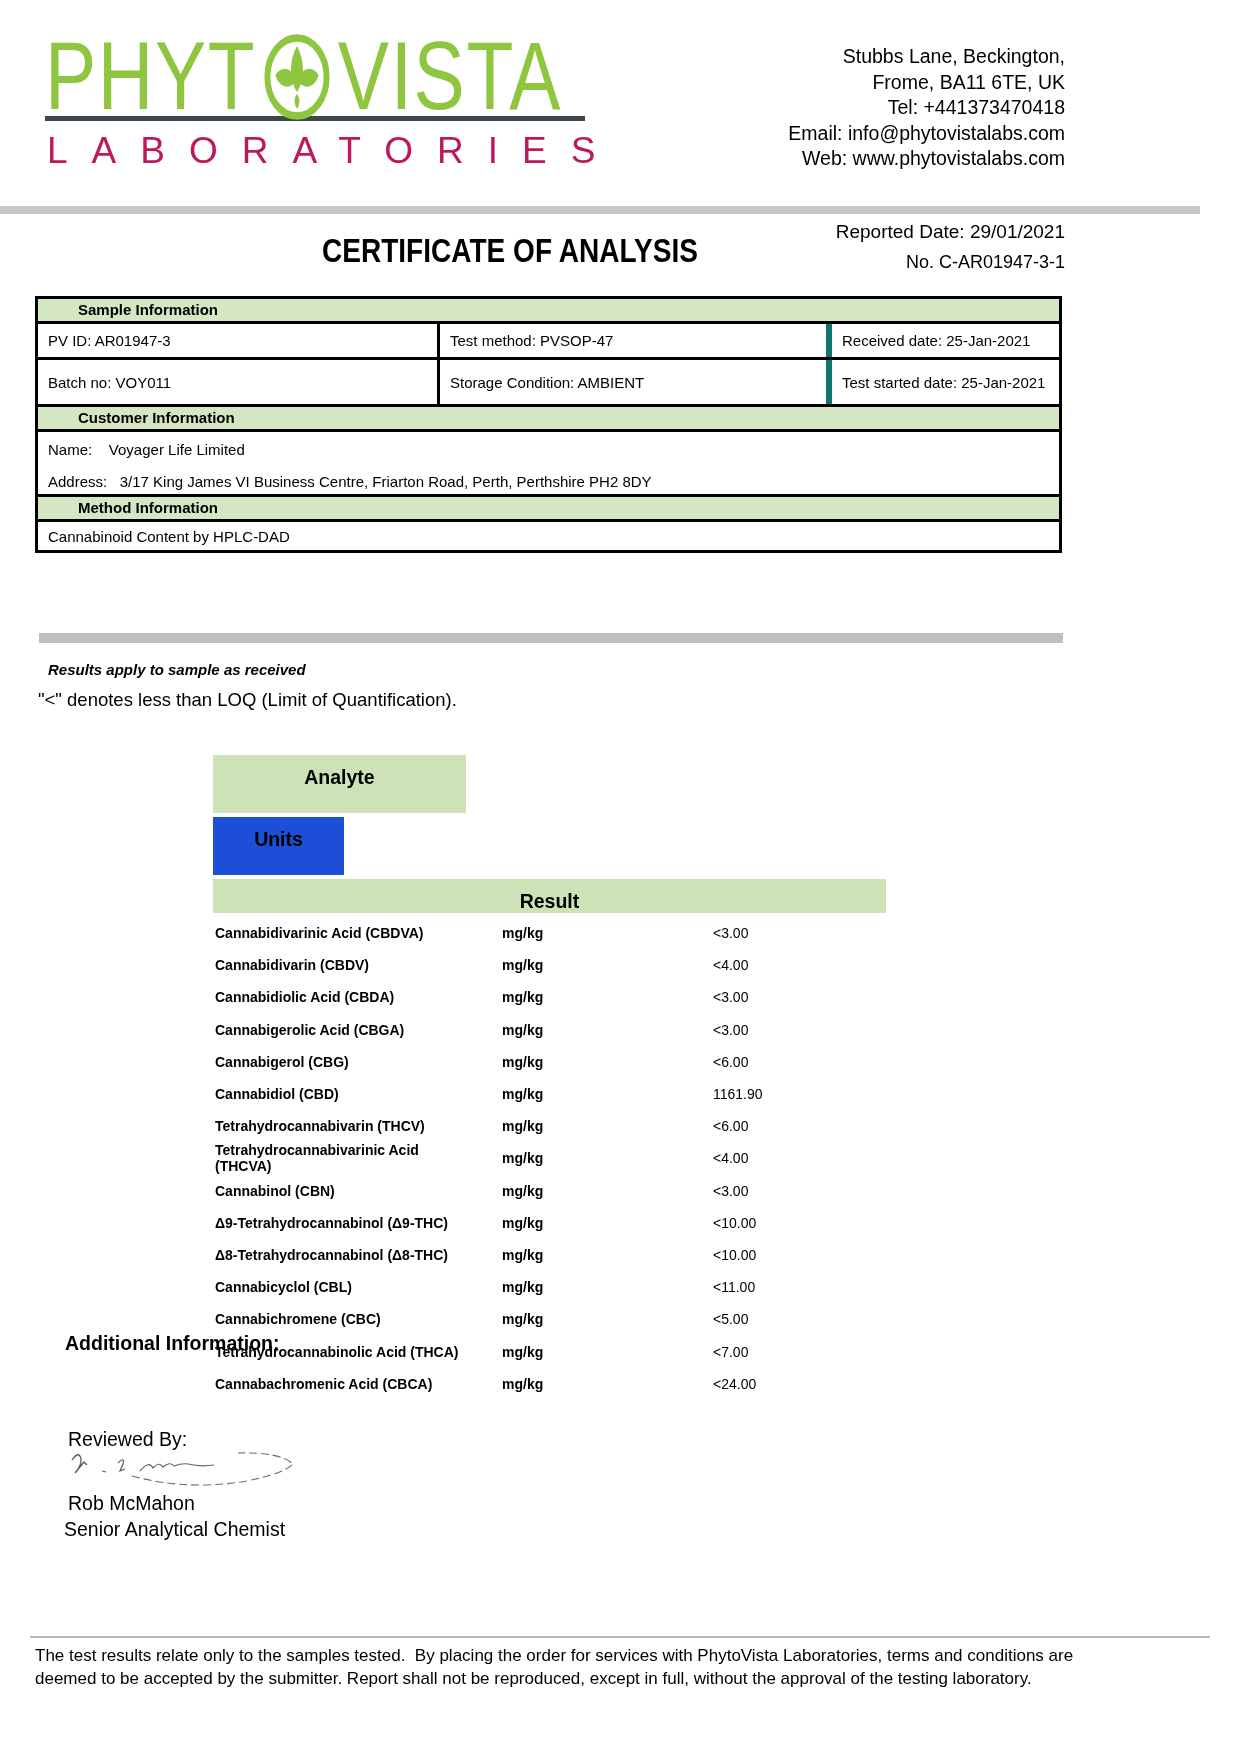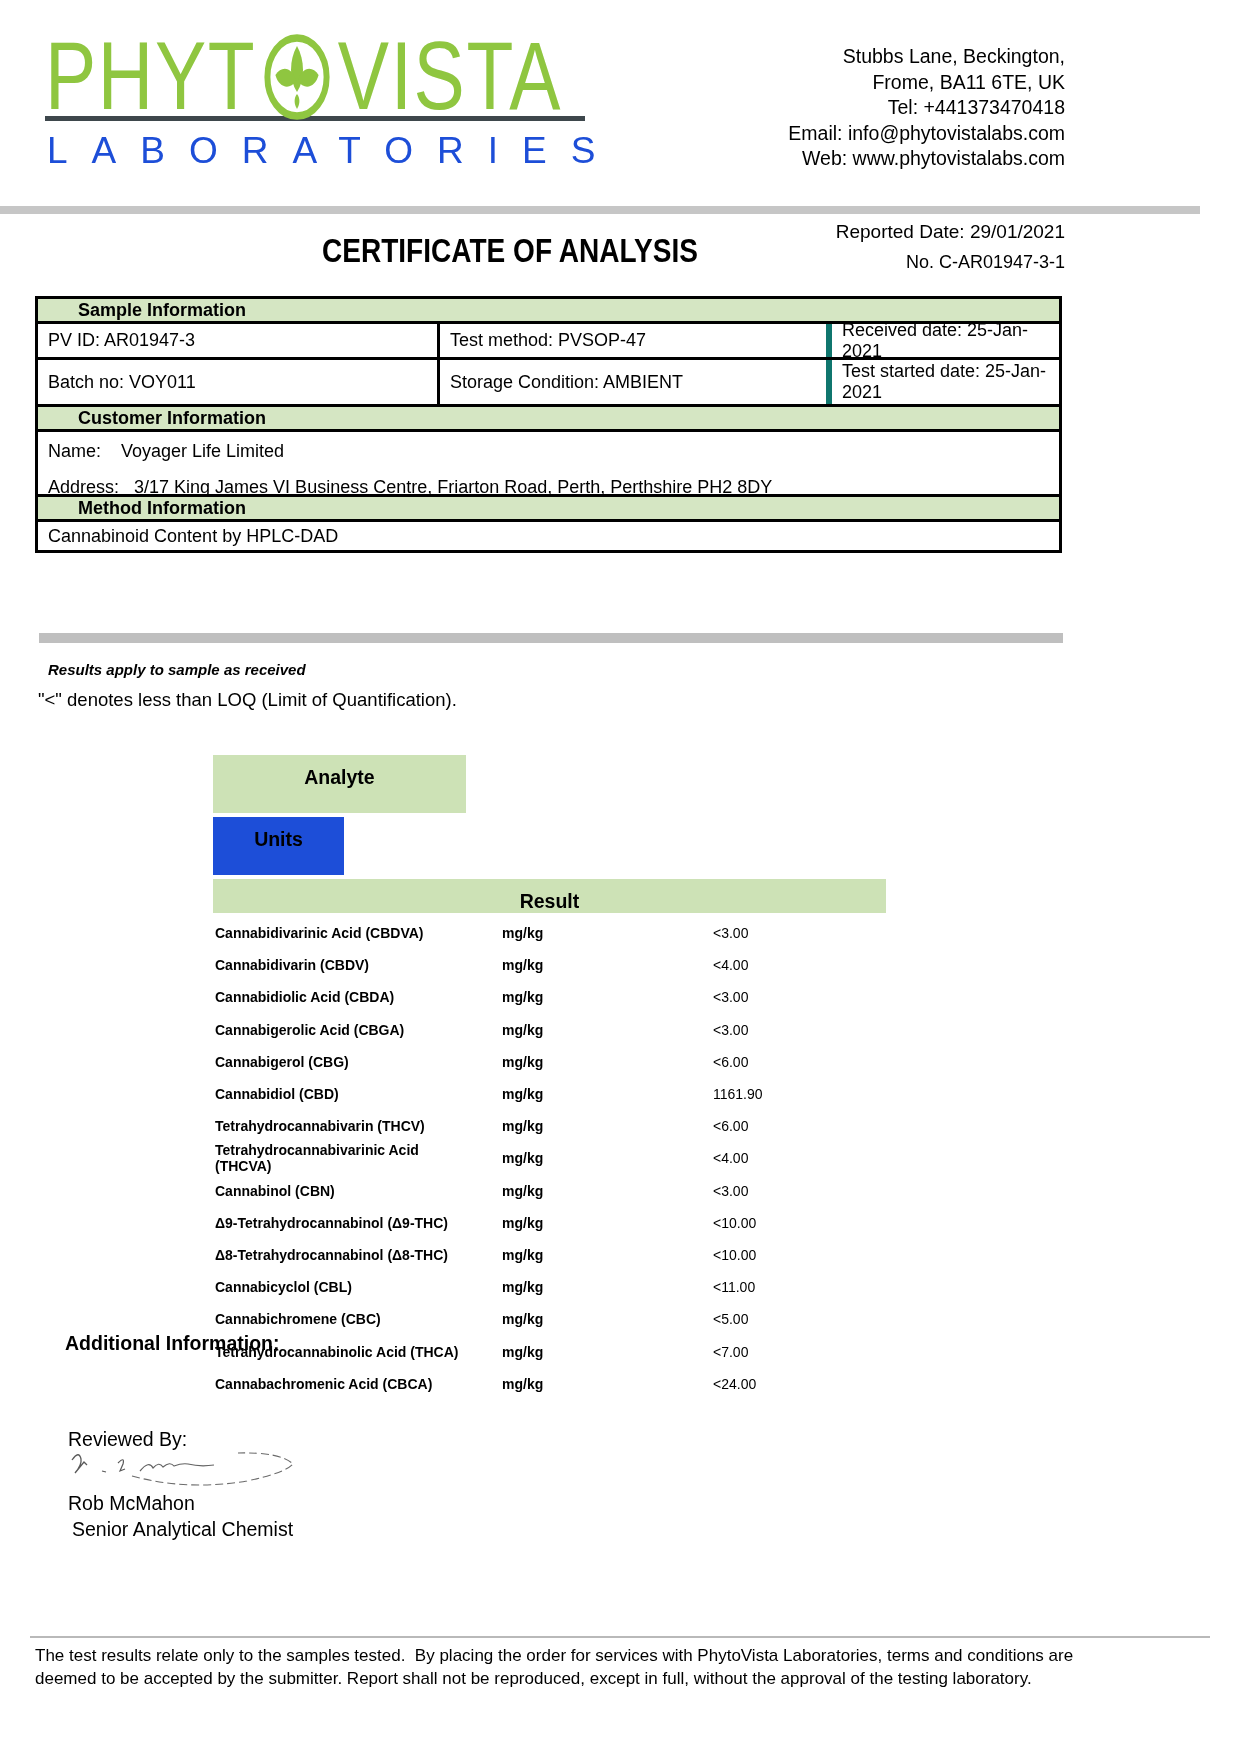--- a/index.html
+++ b/index.html
@@ -27,21 +27,21 @@
              font-size:19.5px; line-height:25.5px; }
 
   .hdr-shadow { position:absolute; left:0; top:206px; width:1200px; height:8px; }
 
   .reported   { position:absolute; top:221px; right:175px; font-size:19px; }
   .doc-title  { position:absolute; top:232px; left:0; width:1020px; text-align:center;
                 font-size:33px; font-weight:bold; transform:scaleX(0.85); transform-origin:center; }
   .report-no  { position:absolute; top:252px; right:175px; font-size:18px; }
 
   
-  .info-table { position:absolute; left:35px; top:296px; width:1027px; font-size:18px; }
+  .info-table { position:absolute; left:35px; top:296px; width:1027px; font-size:15px; }
   .band { border:3px solid #000; height:28px; line-height:22px; font-weight:bold;
           padding-left:40px; margin-top:-3px; }
   .box  { border:3px solid #000; background:#fff; margin-top:-3px; }
   .desc-row { display:flex; height:70px; }
   .desc-cell { width:737px; border-right:3px solid #000; padding:6px 8px 0 10px; }
   .cond-cell { flex:1; display:flex; align-items:center; padding-left:12px; }
   .r3 { display:flex; }
   .r3 > div { display:flex; align-items:center; padding-left:10px; }
   .r3 .c1 { width:402px; border-right:3px solid #000; }
   .r3 .c2 { width:392px; border-right:6px solid #0f766e; }
@@ -69,21 +69,21 @@
   .rrow { display:flex; height:32.2px; align-items:center;gap:12px; }
   .rrow .a { width:257px; font-weight:bold; padding-left:2px; }
   .rrow .u { width:131px; font-weight:bold; padding-left:20px; }
   .rrow .r { flex:1; padding-left:88px; }
 
   
   .add-info  { position:absolute; left:65px; top:1332px; font-size:19.5px; font-weight:bold; }
   .reviewed  { position:absolute; left:68px; top:1428px; font-size:19.5px;text-align:center; }
   .sig       { position:absolute; left:60px; top:1448px; }
   .sig-name  { position:absolute; left:68px; top:1492px; font-size:19.5px; }
-  .sig-title { position:absolute; left:72px; top:1518px; font-size:19.5px; }
+  .sig-title { position:absolute; left:64px; top:1518px; font-size:19.5px; }
 
   .footer-rule { position:absolute; left:30px; top:1636px; width:1180px; height:2px; }
   .footer { position:absolute; left:35px; top:1645px; width:1180px;
             font-size:17px; line-height:22.5px; }
 </style>
 </head>
 <body>
 
 <div class="page">
 
@@ -93,21 +93,21 @@
       <svg class="leaf" width="92" height="86" viewBox="0 0 92 86">
         <ellipse cx="46" cy="43" rx="37" ry="39" fill="none" stroke="#8fc640" stroke-width="7.5"></ellipse>
         <path d="M46 12 C56 26 56 46 46 58 C36 46 36 26 46 12 Z" fill="#8fc640"></path>
         <path d="M19 41 C27 31 40 33 45 47 C36 57 23 53 19 41 Z" fill="#8fc640"></path>
         <path d="M73 41 C65 31 52 33 47 47 C56 57 69 53 73 41 Z" fill="#8fc640"></path>
         <path d="M46 60 C50 64 50 70 46 75 C42 70 42 64 46 60 Z" fill="#8fc640"></path>
       </svg>
       <span class="brand-text" style="color:#8fc640">VISTA</span>
     </div>
     <div class="brand-rule" style="background:#3e474c"></div>
-    <div class="brand-sub" style="color:#1d4ed8">LABORATORIES</div>
+    <div class="brand-sub" style="color:#be185d">LABORATORIES</div>
   </div>
 
   <div class="contact">
     <div>Stubbs Lane, Beckington,</div>
     <div>Frome, BA11 6TE, UK</div>
     <div>Tel: +441373470418</div>
     <div>Email: info@phytovistalabs.com</div>
     <div>Web: www.phytovistalabs.com</div>
   </div>
 

